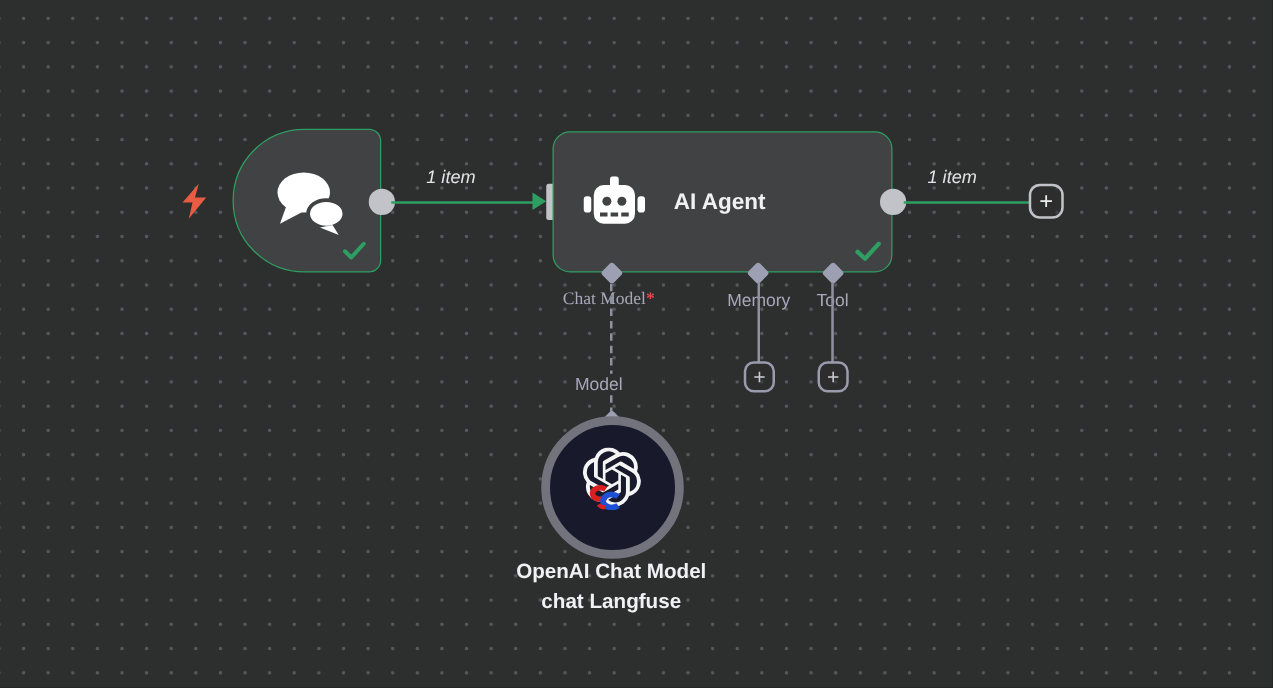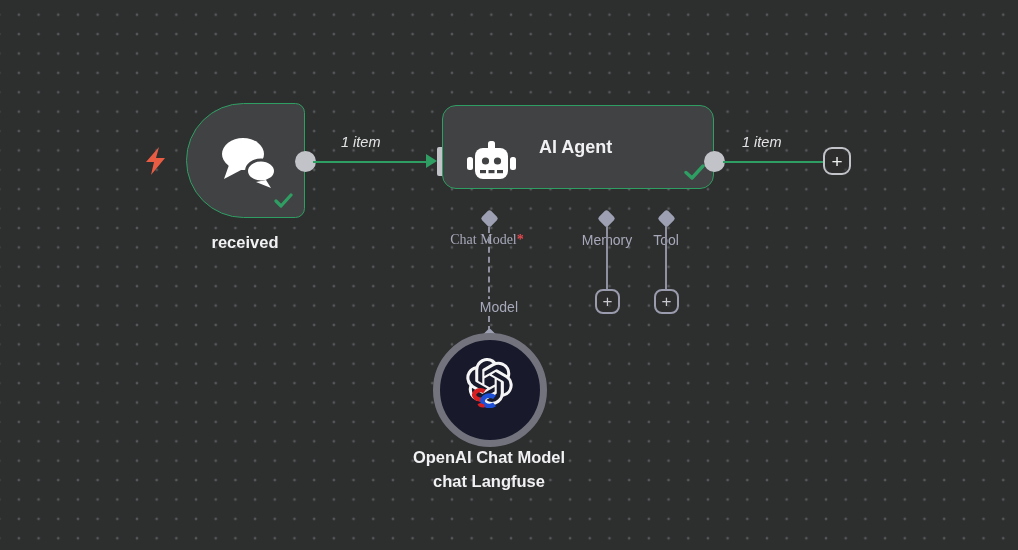--- a/index.html
+++ b/index.html
@@ -9,21 +9,21 @@
     background-image: radial-gradient(circle, #56585b 1.1px, transparent 1.7px);
     background-size: 19.7px 19.4px;
     background-position: 9px 5px;
     font-family:"Liberation Sans", sans-serif;
   }
   .node {
     position:absolute; background:#414244; border:1.6px solid #2f9e63;
     box-sizing:border-box;
   }
   .trigger-node { left:186px; top:103px; width:119px; height:115px; border-radius:60px 10px 10px 60px; }
-  .agent-node   { left:442px; top:105px; width:272px; height:84px; border-radius:14px; }
+  .agent-node   { left:442px; top:105px; width:272px; height:113px; border-radius:14px; }
 
   .connector-circle { position:absolute; width:21px; height:21px; border-radius:50%; background:#c2c3c9; }
   .trig-out  { left:295px; top:151px; }
   .agent-out { left:704px; top:151px; }
 
   .hline { position:absolute; height:2.5px; background:#2f9e63; top:160.5px; }
   .line1 { left:313px; width:114px; }
   .line2 { left:723px; width:101px; }
   .arrowhead { position:absolute; left:426px; top:154px; width:0; height:0;
     border-left:11px solid #2f9e63; border-top:7.5px solid transparent; border-bottom:7.5px solid transparent; }
@@ -57,21 +57,21 @@
   .pl-chat { left:417px; width:140px;font-family:Liberation Serif, serif; }
   .pl-mem  { left:567px; width:80px; }
   .pl-tool { left:636px; width:60px; }
   .req { color:#e5484d; font-weight:700; }
 
   .vline { position:absolute; width:2px; background:#8f91a0; }
   .vl-mem  { left:606px; top:226px; height:64px; }
   .vl-tool { left:665px; top:226px; height:64px; }
   .vl-model { position:absolute; left:488px; top:227px; height:105px; width:0;
     border-left:2px dashed #8f91a0; }
-  .model-conn-label { position:absolute; left:460px; top:299px; width:58px; text-align:right;
+  .model-conn-label { position:absolute; left:460px; top:299px; width:58px; text-align:left;
     font-size:14px; color:#a7a9ba; background:#2d2e2e; }
 
   .plus-btn { position:absolute; box-sizing:border-box; border:2px solid #9a9cae;
     border-radius:8px; background:rgba(45,46,46,0.55); color:#c9cad1;
     display:flex; align-items:center; justify-content:center;
     font-size:17px; line-height:1; cursor:pointer; }
   .plus-mem  { left:595px; top:289px; width:25px; height:25px; }
   .plus-tool { left:654px; top:289px; width:25px; height:25px; }
   .plus-out  { left:823px; top:147px; width:28px; height:28px; border-radius:9px;
     border-color:#c2c3c9; color:#eceded; font-size:19px; }
@@ -97,21 +97,20 @@
       <g>
         <ellipse cx="43" cy="36" rx="14.5" ry="11" fill="#ffffff" stroke="#414244" stroke-width="3"></ellipse>
         <polygon points="48,45 53,53 38,47" fill="#ffffff"></polygon>
       </g>
     </svg>
     <svg class="check-trigger" width="19" height="15" viewBox="0 0 19 15">
       <path d="M2 8 L7 13 L17 2" stroke="#2f9e63" stroke-width="3.2" fill="none" stroke-linecap="round" stroke-linejoin="round"></path>
     </svg>
   </div>
   <div class="node-label trigger-label">
-    <span style="display:block">received</span>
   </div>
 
   <div class="connector-circle trig-out"></div>
   <div class="hline line1"></div>
   <div class="arrowhead"></div>
   <div class="conn-label clabel1">1 item</div>
   <div class="input-port"></div>
 
   <div class="node agent-node">
     <svg style="position:absolute;left:23px;top:35px" width="50" height="44" viewBox="0 0 50 44">

